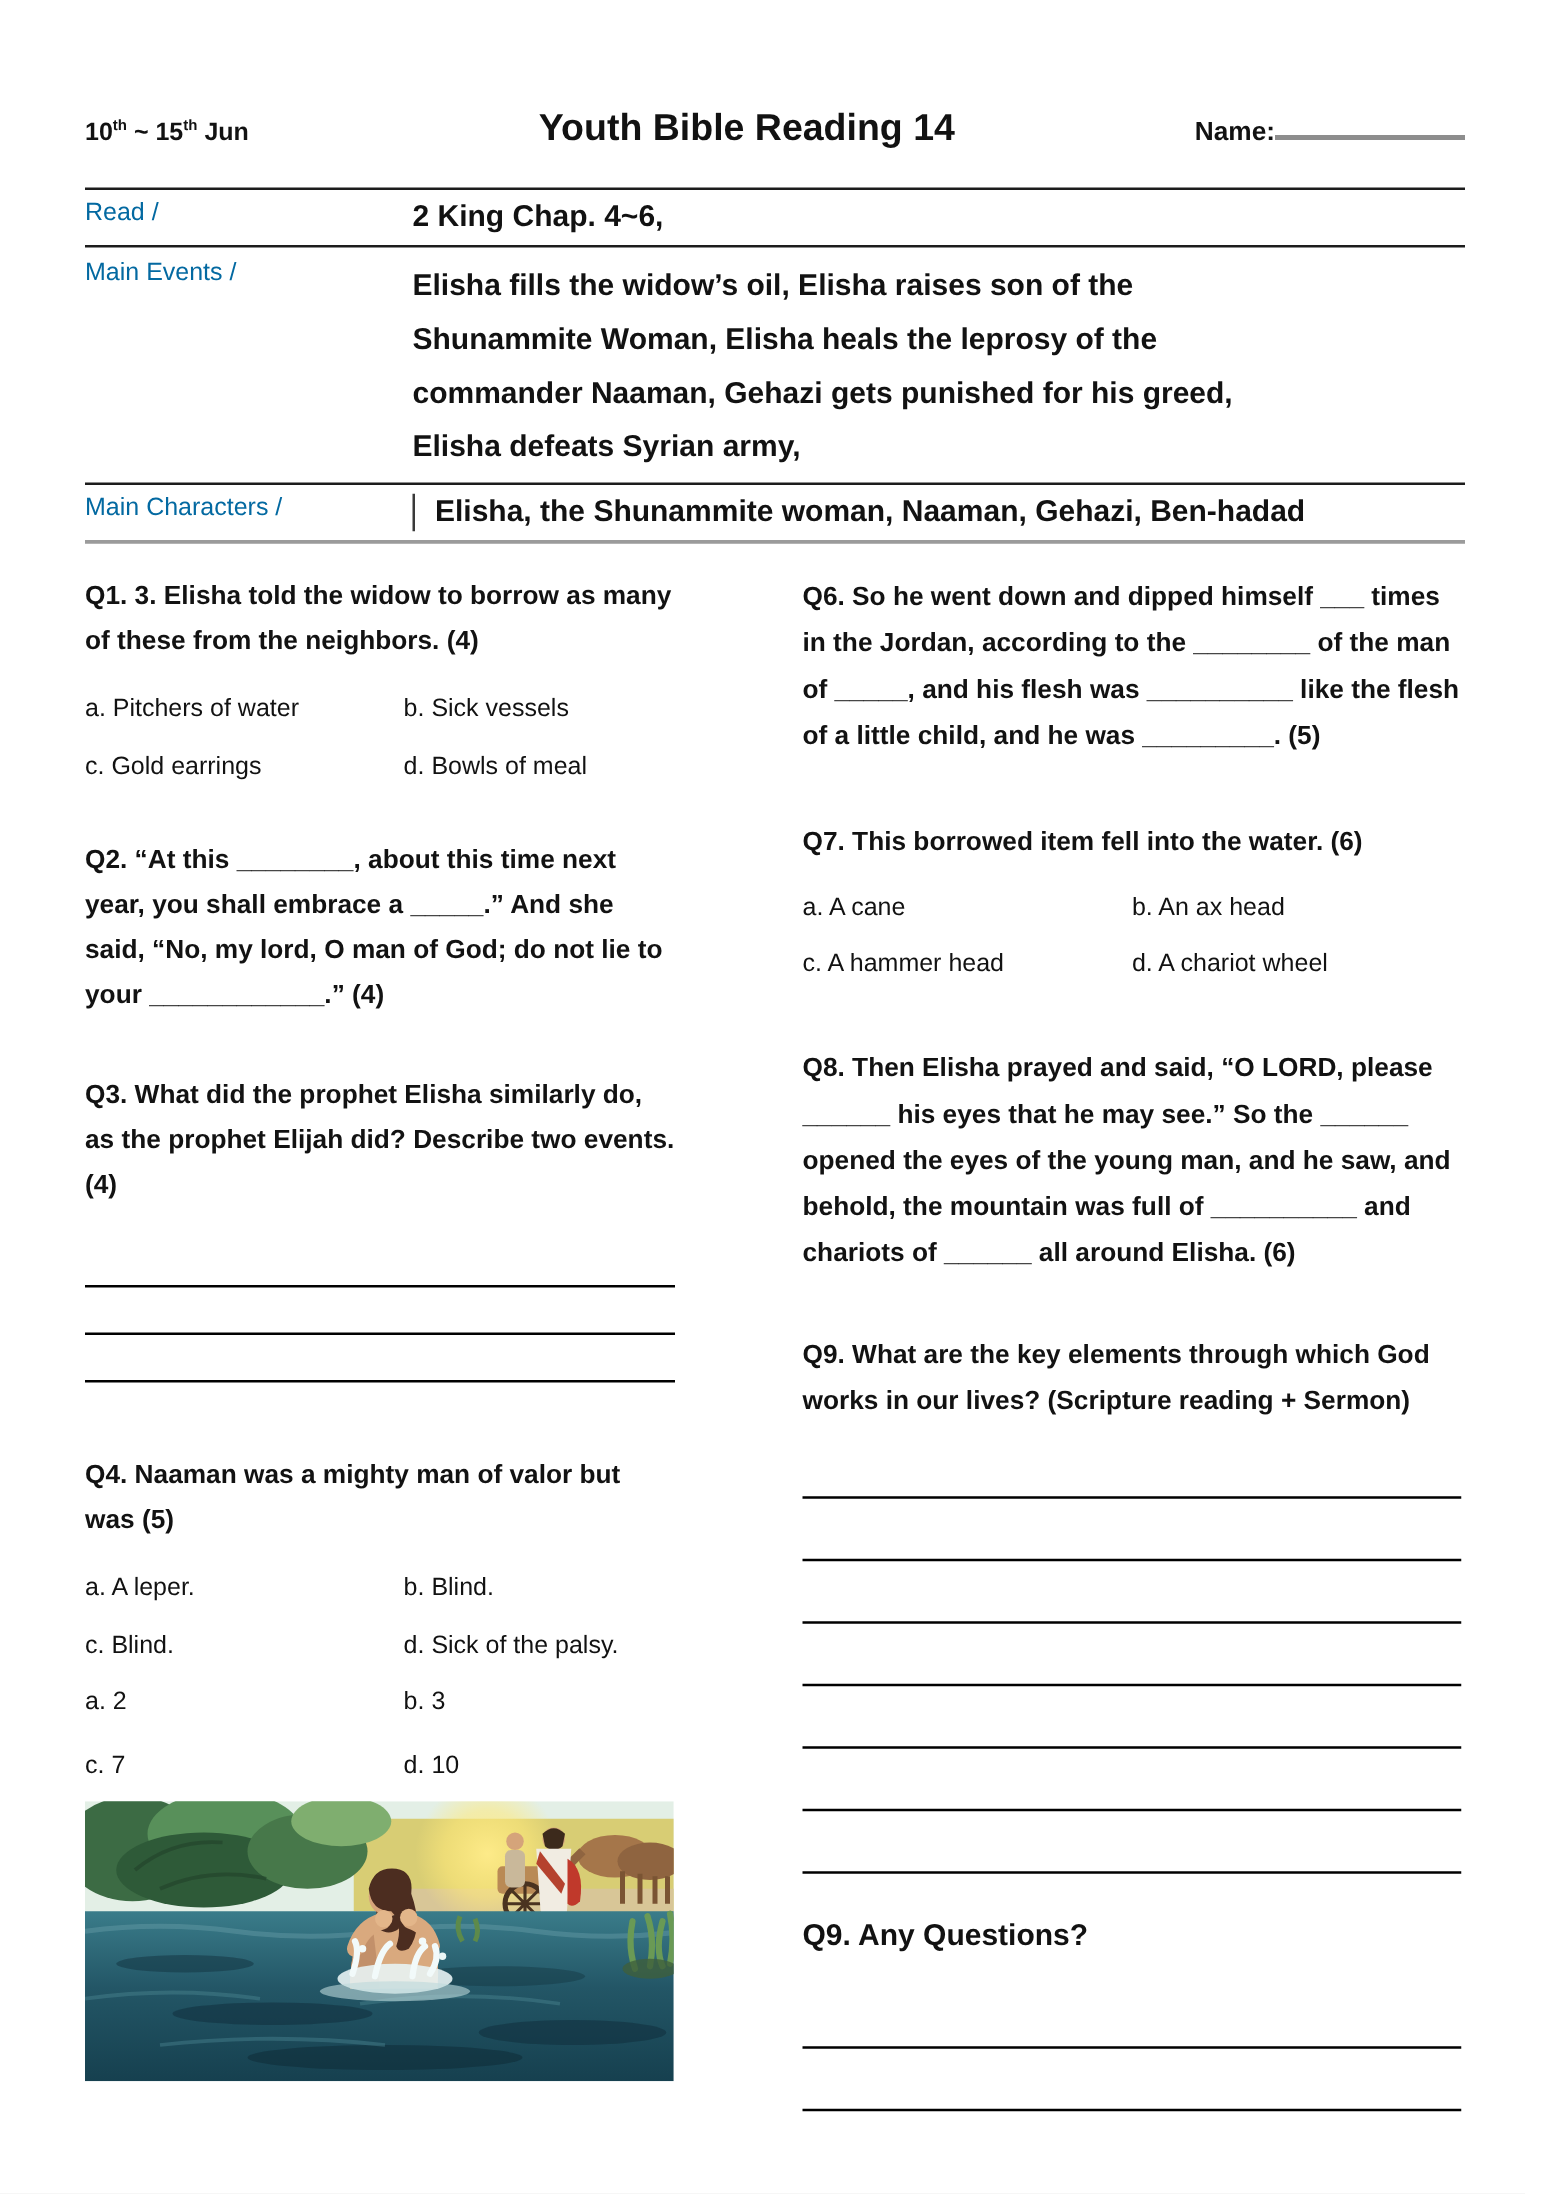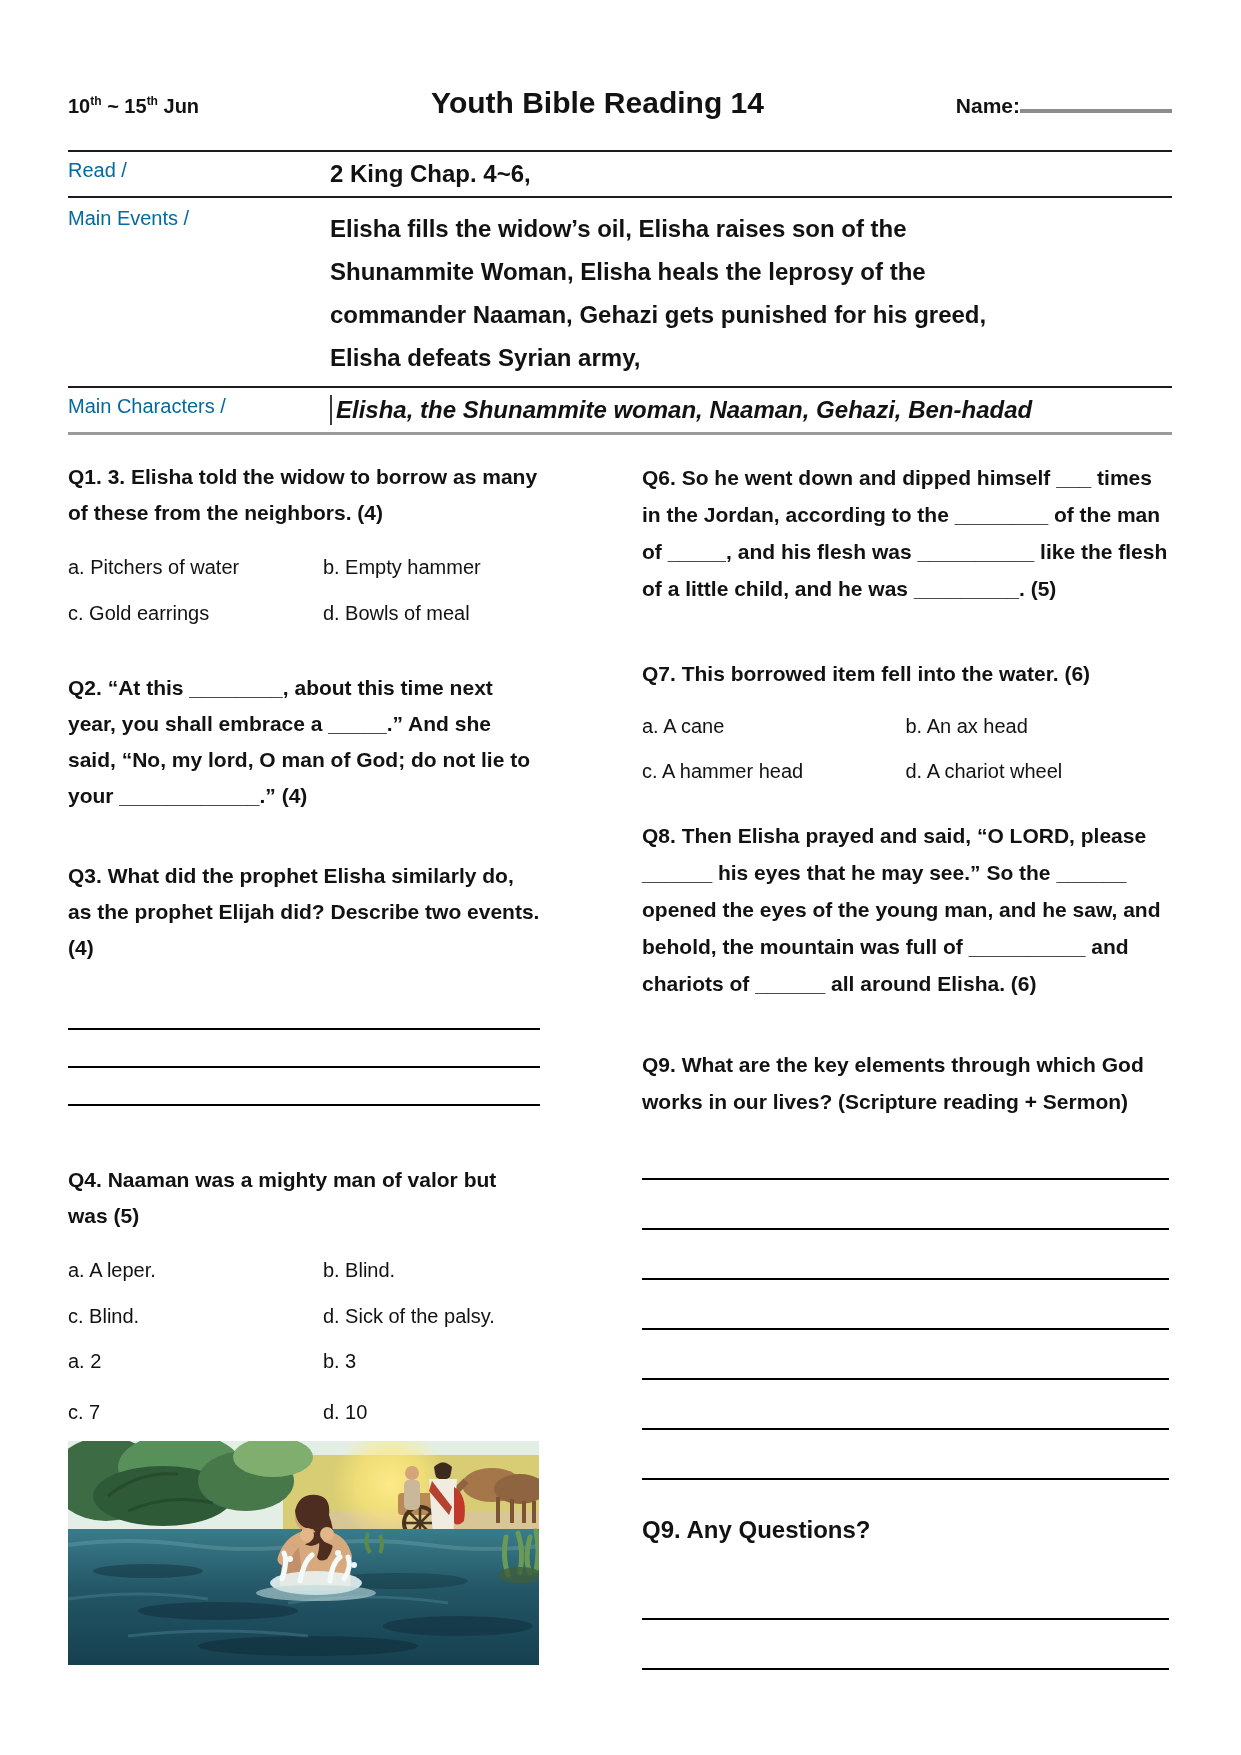--- a/index.html
+++ b/index.html
@@ -16,30 +16,30 @@
   .namebox{width:300px;text-align:right;font-size:21px;font-weight:700;white-space:nowrap;}
   .name-line{display:inline-block;width:152px;border-bottom:4px solid #8d8d8d;height:14px;}
   
   .info-table{margin-top:30px;border-top:2px solid #1c1c1c;}
   .trow{display:flex;border-bottom:2px solid #1c1c1c;padding:7px 0;align-items:flex-start;}
   .trow .label{width:262px;flex-shrink:0;color:#0369a1;font-size:20px;font-weight:400;}
   .trow .value{font-size:24px;font-weight:700;max-width:710px;line-height:30px;}
   .trow.events{padding:9px 0 7px;}
   .trow.events .value{line-height:43px;}
   .trow.characters{border-bottom:3px solid #9b9b9b;}
-  .trow.characters .value{border-left:2px solid #3a3a3a;padding-left:4px;font-style:italic;}
+  .trow.characters .value{border-left:2px solid #3a3a3a;padding-left:16px;}
   
   .columns{display:flex;margin-top:24px;align-items:flex-start;}
   .col-left{width:472px;flex-shrink:0;}
   .col-right{width:527px;flex-shrink:0;margin-left:102px;}
   .q{font-size:21px;font-weight:700;line-height:36px;}
   .col-right .q{line-height:37px;}
   .opts{display:grid;grid-template-columns:54% 46%;row-gap:21px;margin-top:24px;
         font-size:20px;font-weight:400;line-height:25px;}
-  .mt44{margin-top:44px;} .mt48{margin-top:48px;} .mt52{margin-top:33px;} .mt56{margin-top:56px;}
+  .mt44{margin-top:44px;} .mt48{margin-top:48px;} .mt52{margin-top:52px;} .mt56{margin-top:56px;}
   .alines{margin-top:26px;}
   .wline{height:36px;border-bottom:2px solid #000;}
   .alines.tall{margin-top:10px;}
   .alines.tall .wline{height:48px;}
   .q-any{font-size:24px;font-weight:700;margin-top:36px;}
   .alines.final{margin-top:26px;}
   .alines.final .wline{height:48px;}
   .illus{margin-top:16px;width:471px;height:224px;display:block;}
 </style>
 </head>
@@ -68,21 +68,21 @@
     </div>
   </div>
 
   <div class="columns">
 
     <div class="col-left">
 
       <div class="q">Q1. 3. Elisha told the widow to borrow as many of these from the neighbors. (4)</div>
       <div class="opts">
         <span>a. Pitchers of water</span>
-        <span>b. Empty hammer</span>
+        <span>b. Sick vessels</span>
         <span>c. Gold earrings</span>
         <span>d. Bowls of meal</span>
       </div>
 
       <div class="q mt44">Q2. “At this ________, about this time next year, you shall embrace a _____.” And she said, “No, my lord, O man of God; do not lie to your ____________.” (4)</div>
 
       <div class="q mt44">Q3. What did the prophet Elisha similarly do, as the prophet Elijah did? Describe two events. (4)</div>
       <div class="alines">
           <div class="wline"></div>
           <div class="wline"></div>

